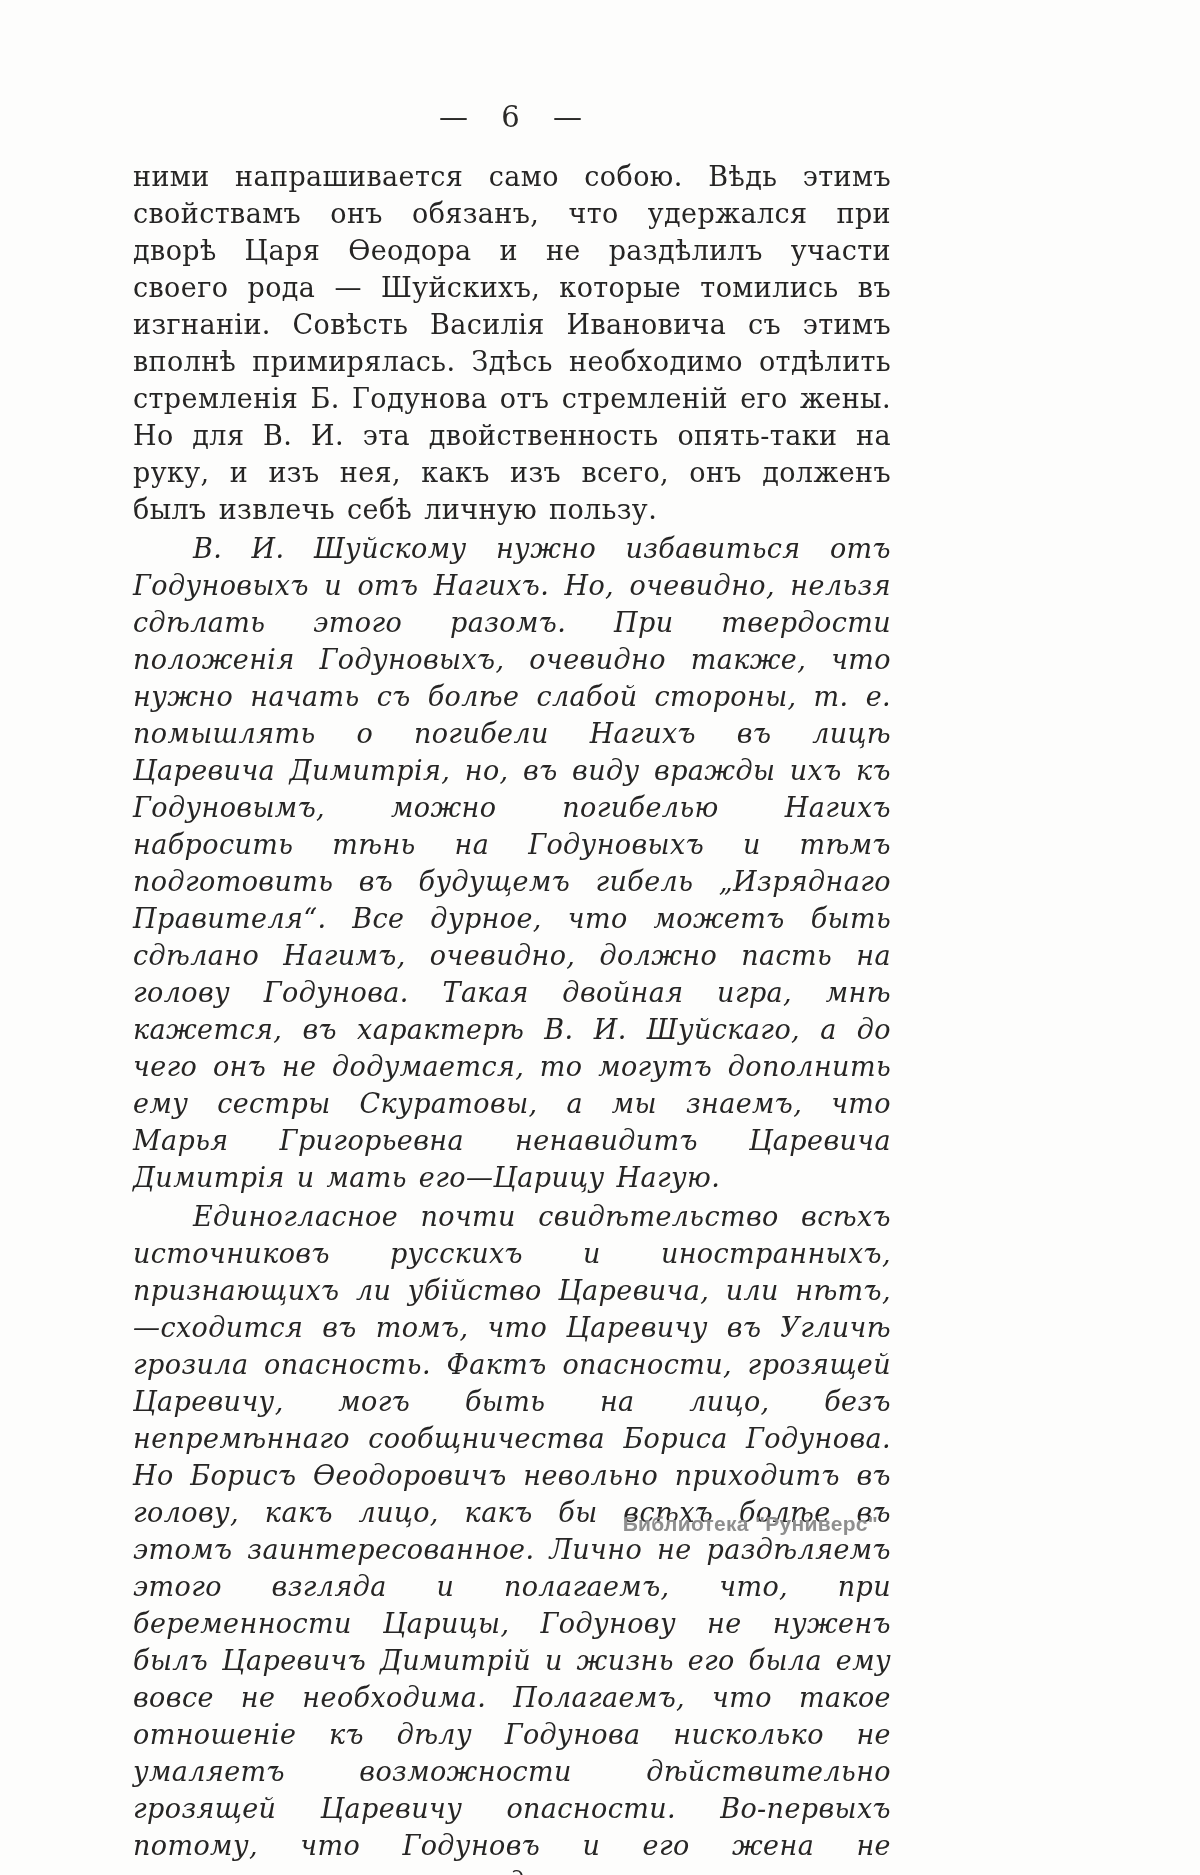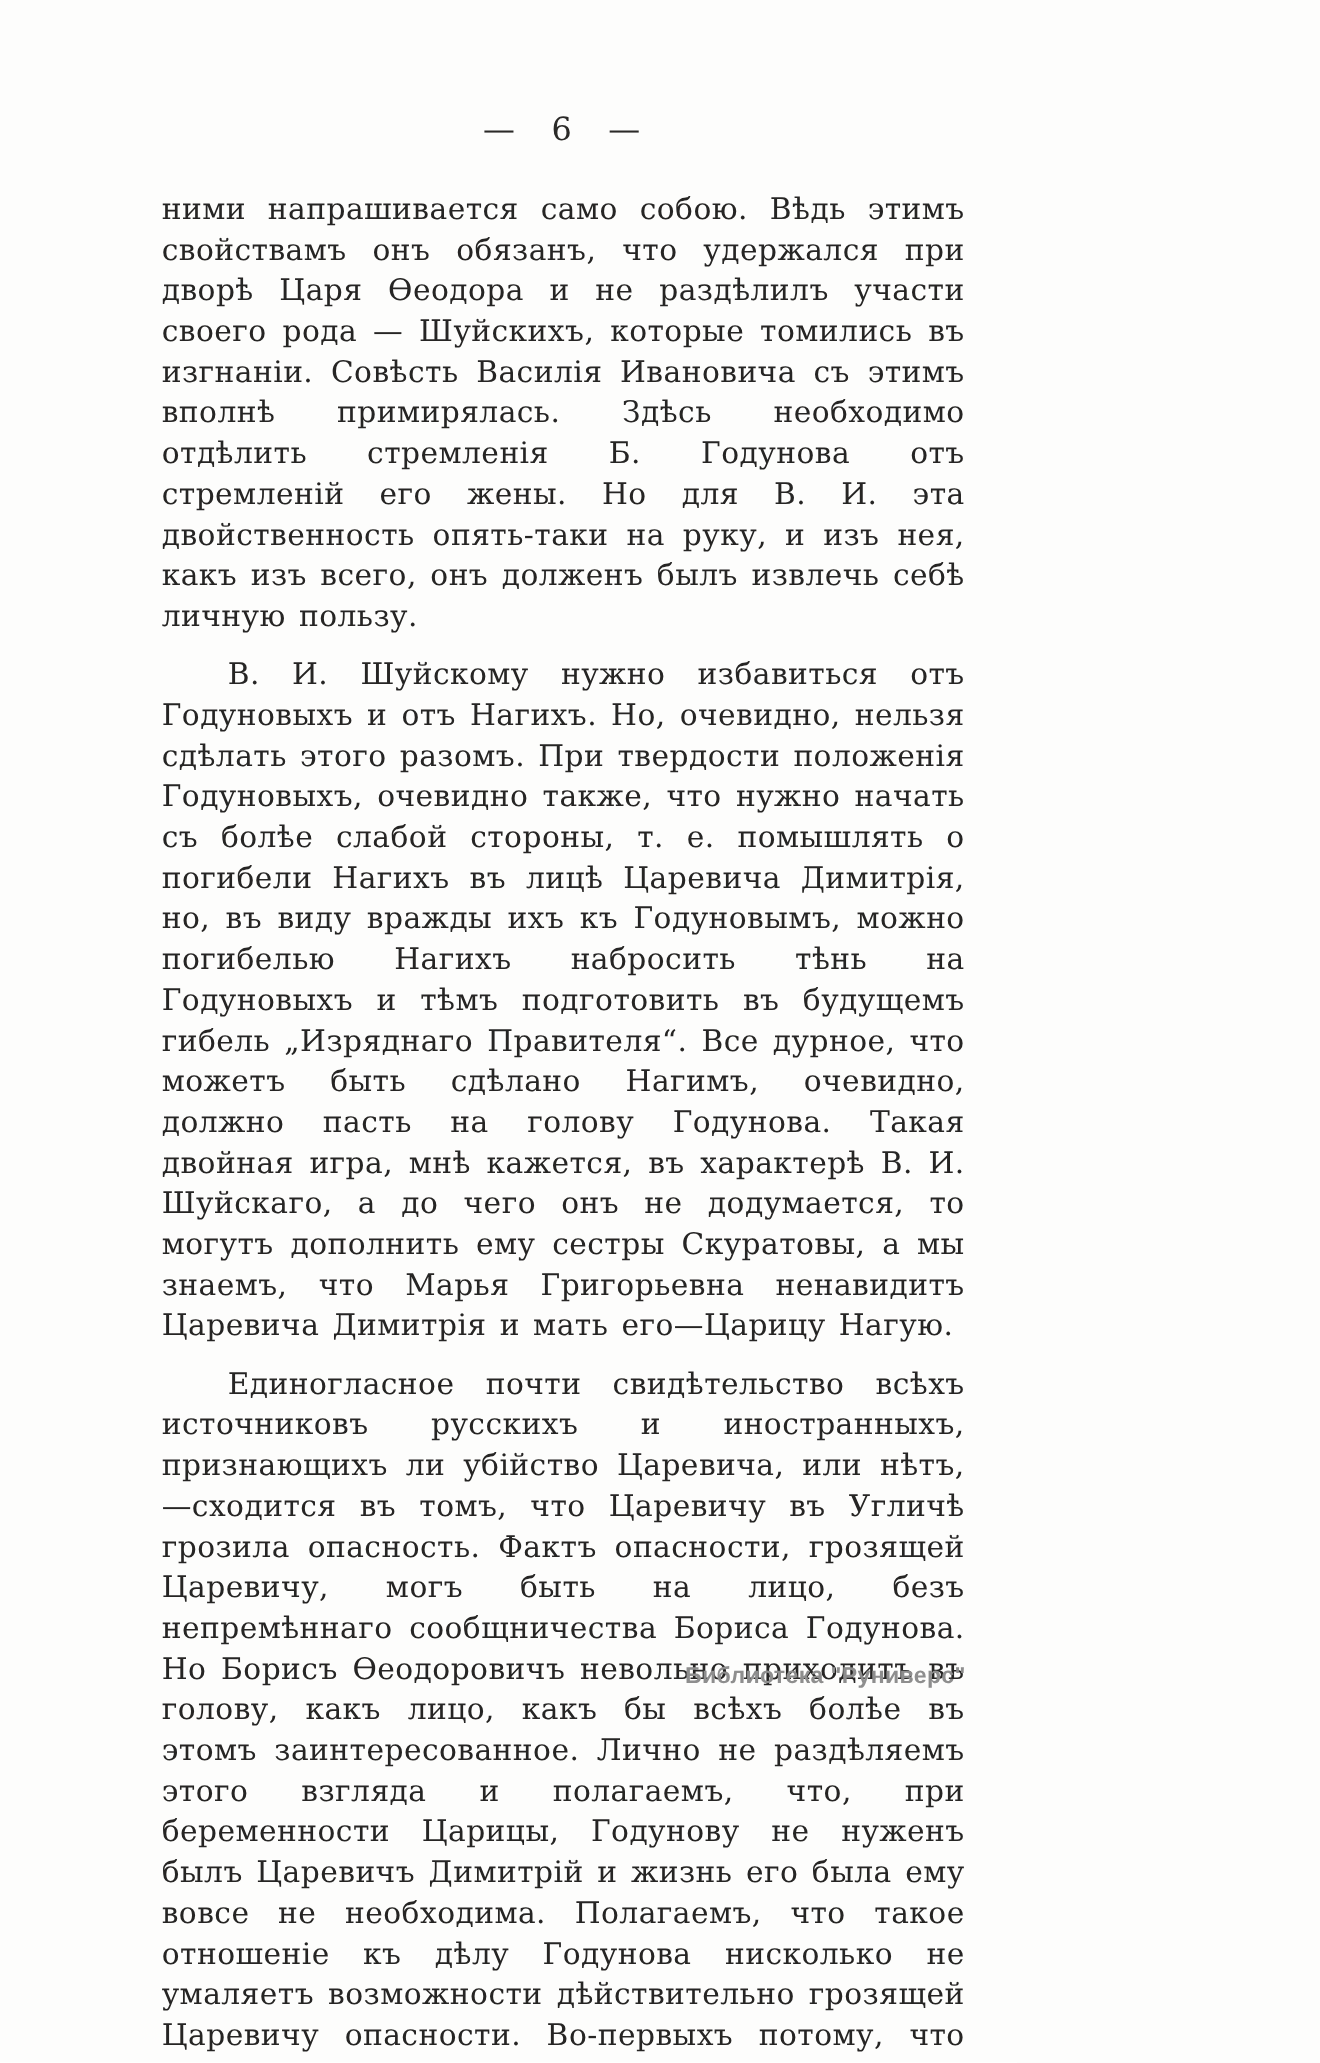--- a/index.html
+++ b/index.html
@@ -34,25 +34,26 @@
       left: 131px;
       width: 762px;
       font-size: 27px;
       line-height: 37px;
       text-align: justify;
       letter-spacing: 0.4px;
       word-spacing: 3px;
       color: #262524;
     }
     .text-block p {
-      margin: 16px;
+      margin: 2px;
       padding: 0;
     }
     .text-block p.indent {
       text-indent: 60px;
+      font-style: italic;
     }
     .watermark {
       position: absolute;
       top: 1512px;
       right: 322px;
       font-family: "Liberation Sans", sans-serif;
       font-size: 21px;
       font-weight: bold;
       color: #8e8e8e;
       letter-spacing: 0.3px;

